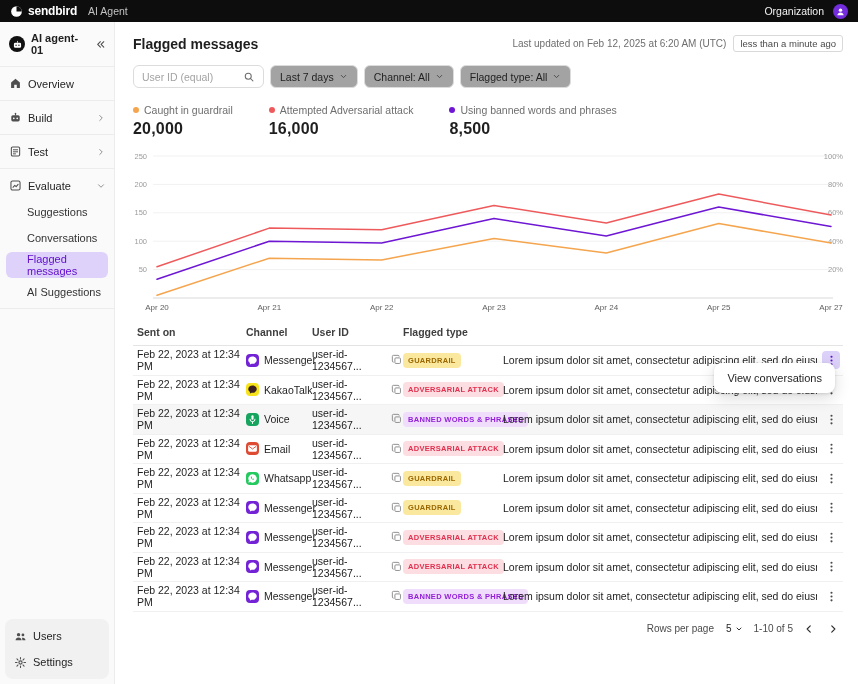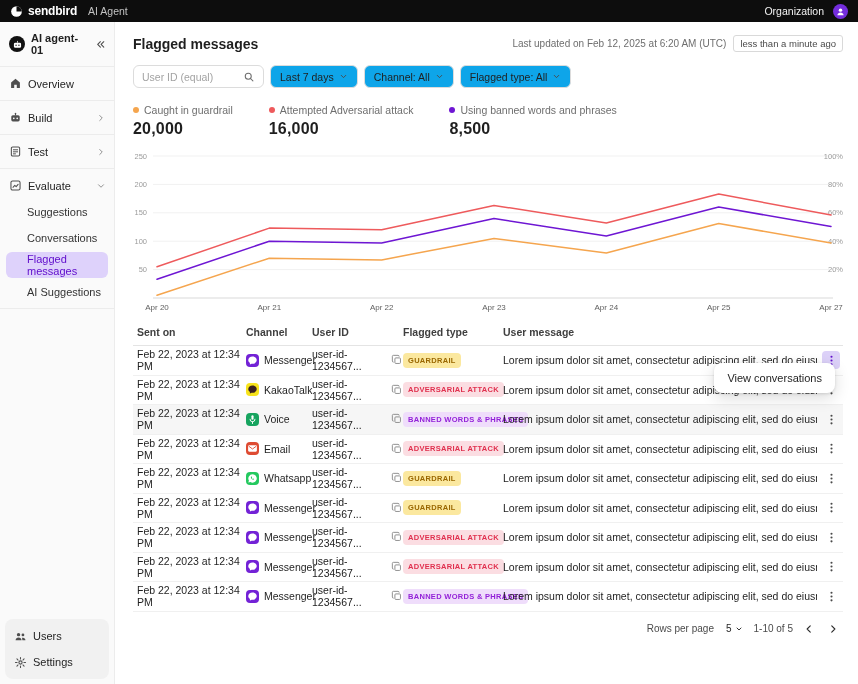--- a/index.html
+++ b/index.html
@@ -42,21 +42,21 @@
   .page-head { display:flex; align-items:center; }
   .page-title { font-size:14px; font-weight:700; }
   .updated { margin-left:auto; display:flex; align-items:center; gap:7px; font-size:10px; color:#6e6e6e; }
   .fresh-badge { border:1px solid #d9d9d9; border-radius:3px; padding:2px 6px; font-size:9.5px; color:#4a4a4a; background:#fff; white-space:nowrap; }
 
   .filters { margin-top:13px; display:flex; gap:6px; }
   .search-box { width:131px; height:23px; border:1px solid #dcdcdc; border-radius:6px; display:flex; align-items:center; padding:0 8px; gap:9px; background:#fff; }
   .search-box input { border:0; outline:0; flex:1; min-width:0; font-size:10.5px; background:transparent; font-family:inherit; color:#1f1f1f; }
   .search-box input::placeholder { color:#a3a3a3; }
   .search-ic { width:12px; height:12px; color:#6e6e6e; flex-shrink:0; }
-  .filter-btn { height:23px; border:1px solid #dcdcdc; border-radius:6px; background:#0ea5e9; display:flex; align-items:center; gap:5px; padding:4px 9px; font-size:10.5px; color:#1f1f1f; font-family:inherit; cursor:pointer; }
+  .filter-btn { height:23px; border:1px solid #dcdcdc; border-radius:6px; background:#a3a3a3; display:flex; align-items:center; gap:5px; padding:4px 9px; font-size:10.5px; color:#1f1f1f; font-family:inherit; cursor:pointer; }
   .filter-btn .chev { width:9px; height:9px; color:#4a4a4a; }
   .filter-btn .chev svg { width:9px; height:9px; }
 
   .stats { margin-top:16px; display:flex; gap:36px; }
   .stat-label { display:flex; align-items:center; gap:5px; font-size:10.5px; color:#6e6e6e; }
   .dot { width:6px; height:6px; border-radius:50%; flex-shrink:0; }
   .stat-value { font-size:16px; font-weight:700; margin-top:4px; letter-spacing:.2px; }
 
   .chart-wrap { margin-top:12px; }
   .chart-wrap text { font-family:"Liberation Sans", sans-serif; }
@@ -330,21 +330,20 @@
           <polyline points="24.0,129.3 136.3,91.2 248.7,92.9 361.0,68.5 473.3,86.1 585.7,57.1 698.0,76.4" fill="none" stroke="#6e16d3" stroke-width="1.5" stroke-linejoin="round" stroke-linecap="round"></polyline>
         </svg>
     </div>
 
     <div class="table">
       <div class="thead">
         <span class="col-sent">Sent on</span>
         <span class="col-chan">Channel</span>
         <span class="col-user">User ID</span>
         <span class="col-flag">Flagged type</span>
-        <span class="col-msg">User message</span>
         <span class="col-menu"></span>
       </div>
       <div id="tbody">
           <div class="trow">
             <span class="col-sent">Feb 22, 2023 at 12:34 PM</span>
             <span class="col-chan">
               <span class="chan">
                 <span class="chan-ic" style="background:#7322d6">
                   <svg viewBox="0 0 16 16" fill="currentColor">
                     <path d="M8 3C5 3 2.8 5 2.8 7.5c0 1.5.8 2.8 2 3.6L4.8 13l2.1-1.1c.35.06.72.1 1.1.1 3 0 5.2-2 5.2-4.5S11 3 8 3Z" fill="#fff"></path>

